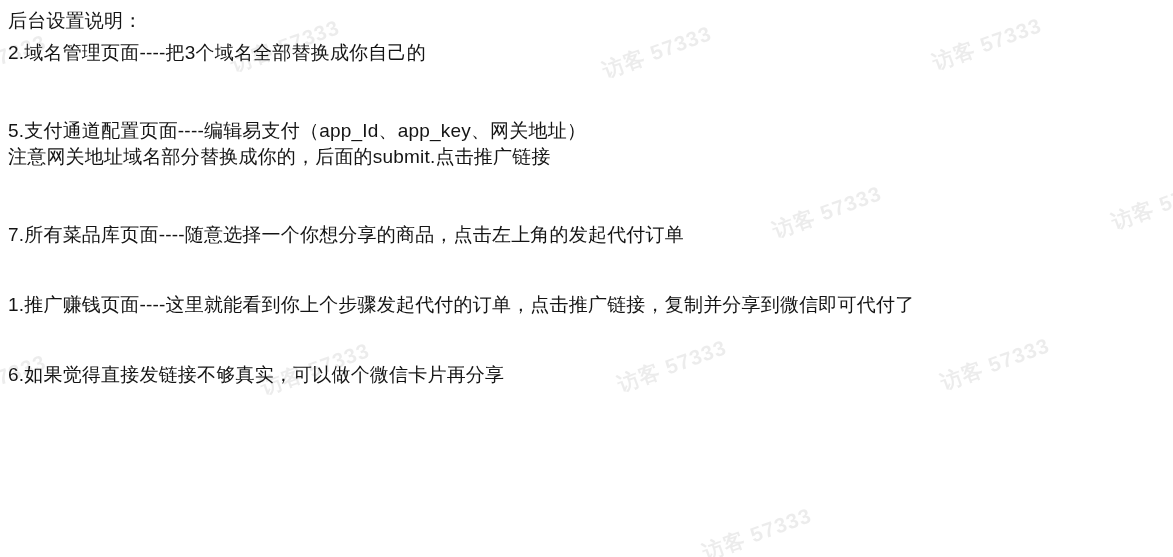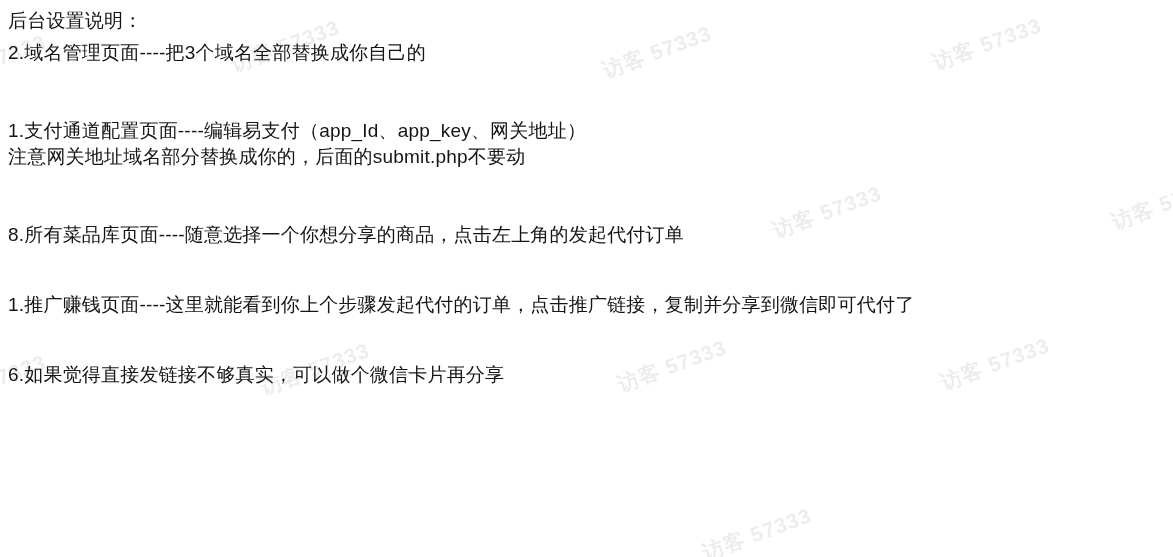--- a/index.html
+++ b/index.html
@@ -78,26 +78,26 @@
   <div id="doc-content">
       <div>
         <div class="line">后台设置说明：</div>
       </div>
       <div class="gap-sm"></div>
       <div>
         <div class="line">2.域名管理页面----把3个域名全部替换成你自己的</div>
       </div>
       <div class="gap-lg"></div>
       <div>
-        <div class="line">1.支付通道配置页面----编辑易支付（app_Id、app_key、网关地址）</div>
-        <div class="line">注意网关地址域名部分替换成你的，后面的submit.php不要动</div>
+        <div class="line">5.支付通道配置页面----编辑易支付（app_Id、app_key、网关地址）</div>
+        <div class="line">注意网关地址域名部分替换成你的，后面的submit.点击推广链接</div>
       </div>
       <div class="gap-lg"></div>
       <div>
-        <div class="line">8.所有菜品库页面----随意选择一个你想分享的商品，点击左上角的发起代付订单</div>
+        <div class="line">7.所有菜品库页面----随意选择一个你想分享的商品，点击左上角的发起代付订单</div>
       </div>
       <div class="gap-md"></div>
       <div>
         <div class="line">1.推广赚钱页面----这里就能看到你上个步骤发起代付的订单，点击推广链接，复制并分享到微信即可代付了</div>
       </div>
       <div class="gap-md"></div>
       <div>
         <div class="line">6.如果觉得直接发链接不够真实，可以做个微信卡片再分享</div>
       </div>
       <div class="gap-sm"></div>

